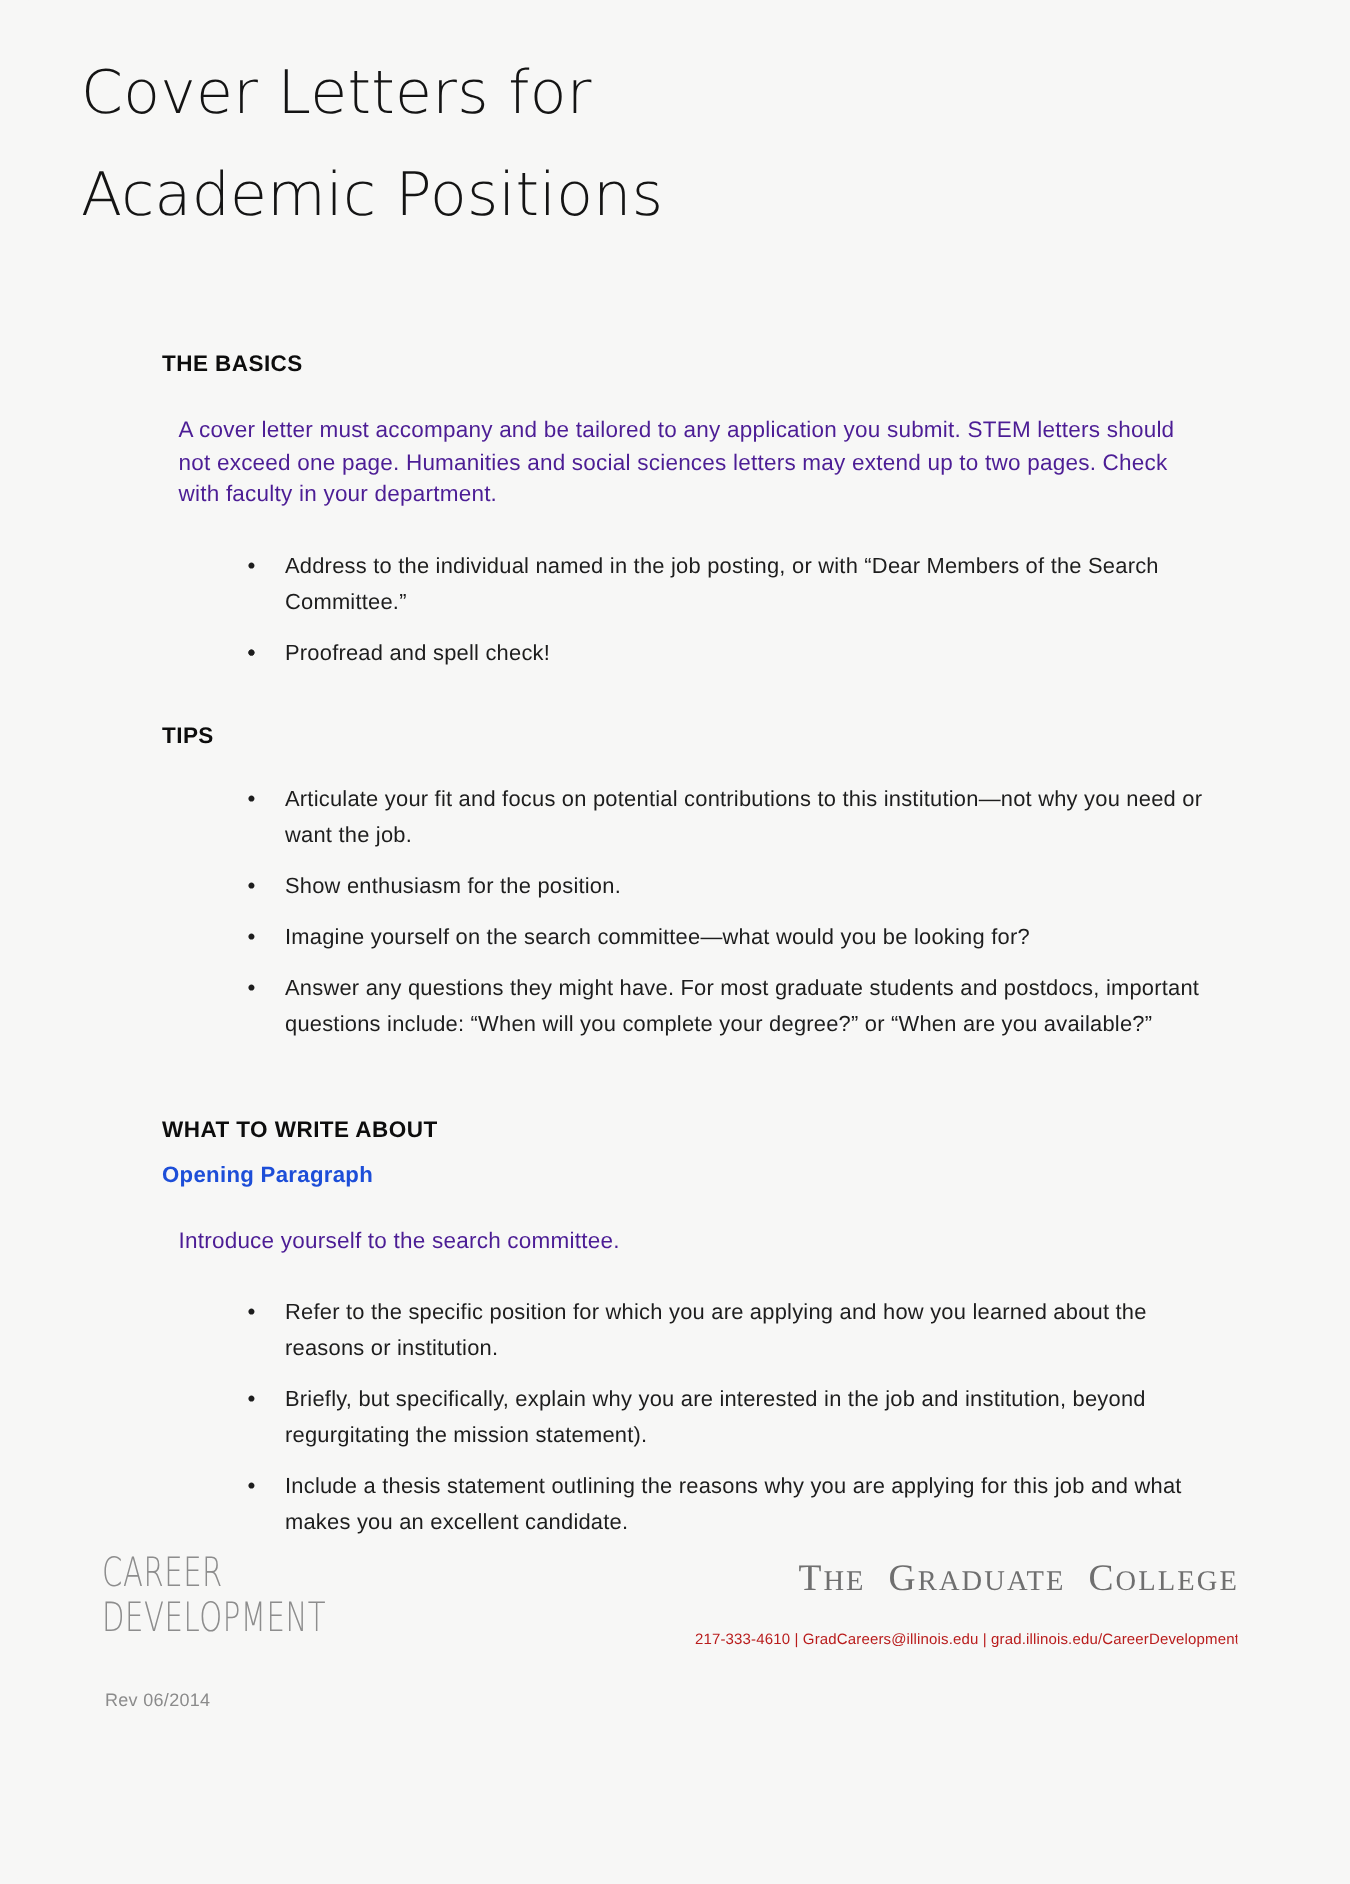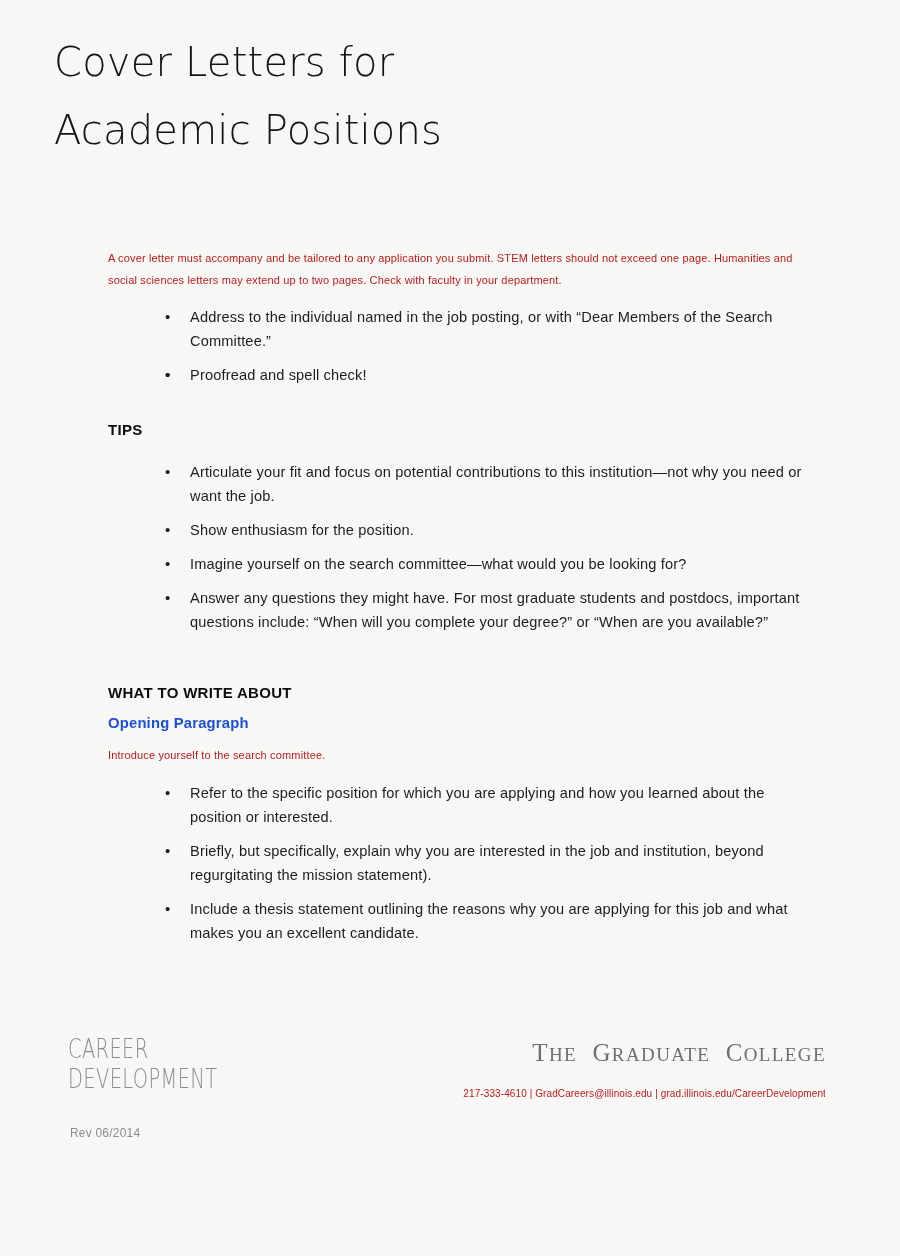--- a/index.html
+++ b/index.html
@@ -61,24 +61,24 @@
     color: #0d0d0d;
   }
   h3.subsection {
     margin: 0;
     font-size: 14.8px;
     font-weight: bold;
     letter-spacing: 0.2px;
     color: #1d4ed8;
   }
   p.body {
-    margin: 0;
-    font-size: 11px;
+    margin: 11px;
+    font-size: 15px;
     line-height: 21.5px;
-    color: #b91c1c;
+    color: #4c1d95;
     letter-spacing: 0.15px;
   }
 
   ul.bullets {
     margin: 0;
     padding: 0;
     list-style: none;
   }
   ul.bullets > li {
     position: relative;
@@ -178,20 +178,21 @@
   <div class="title-block">
     <div class="title-line">Cover Letters for</div>
     <div class="title-line">Academic Positions</div>
   </div>
 
   <div class="content">
 
 
     <div class="gap-xl"></div>
 
+    <h2 class="section">THE BASICS</h2>
     <div class="gap-sm"></div>
     <p class="body">A cover letter must accompany and be tailored to any application you submit. STEM letters should not exceed one page. Humanities and social sciences letters may extend up to two pages. Check with faculty in your department.</p>
     <div class="gap-sm"></div>
     <ul class="bullets">
       <li><span class="dot">•</span><span>Address to the individual named in the job posting, or with “Dear Members of the Search Committee.”</span></li>
       <li><span class="dot">•</span></li>
       <li><span class="dot">•</span><span>Proofread and spell check!</span></li>
     </ul>
 
     <div class="gap-lg"></div>
@@ -207,21 +208,21 @@
 
     <div class="gap-xxl"></div>
 
     <h2 class="section">WHAT TO WRITE ABOUT</h2>
     <div class="gap-sm"></div>
     <h3 class="subsection">Opening Paragraph</h3>
     <div class="gap-sm"></div>
     <p class="body">Introduce yourself to the search committee.</p>
     <div class="gap-sm"></div>
     <ul class="bullets">
-      <li><span class="dot">•</span><span>Refer to the specific position for which you are applying and how you learned about the position or interested.</span></li>
+      <li><span class="dot">•</span><span>Refer to the specific position for which you are applying and how you learned about the reasons or institution.</span></li>
       <li><span class="dot">•</span><span>Briefly, but specifically, explain why you are interested in the job and institution, beyond regurgitating the mission statement).</span></li>
       <li><span class="dot">•</span><span>Include a thesis statement outlining the reasons why you are applying for this job and what makes you an excellent candidate.</span></li>
     </ul>
 
   </div>
 
   <div class="footer">
 
     <div class="cd-logo">
       <span class="cd-line">CAREER</span>

